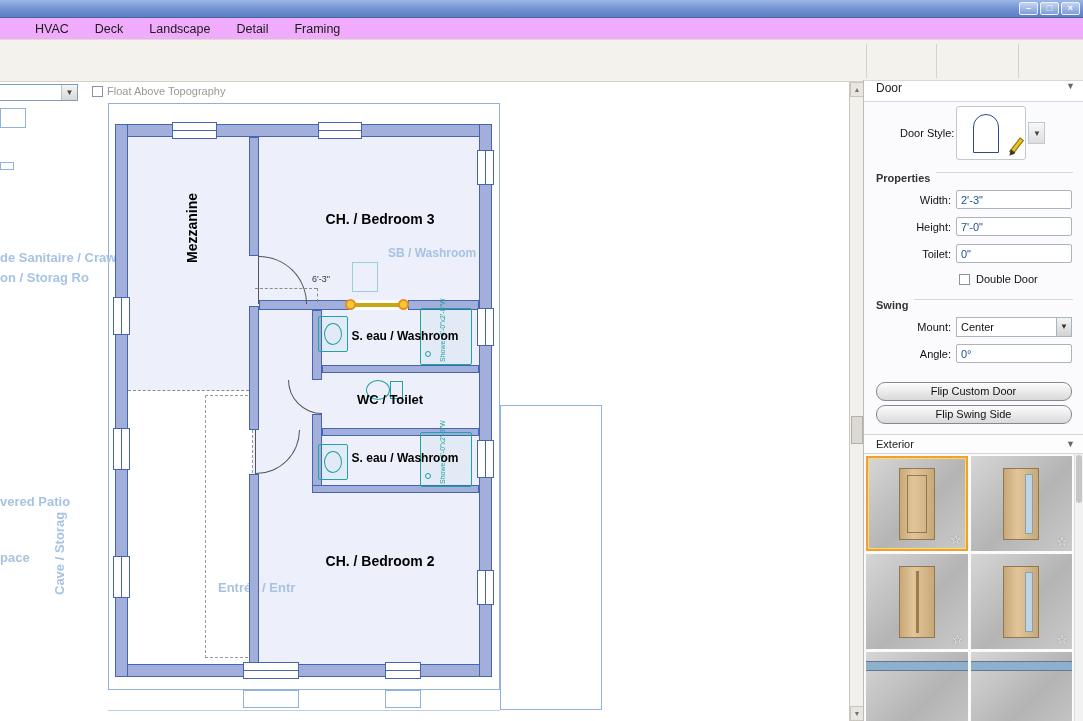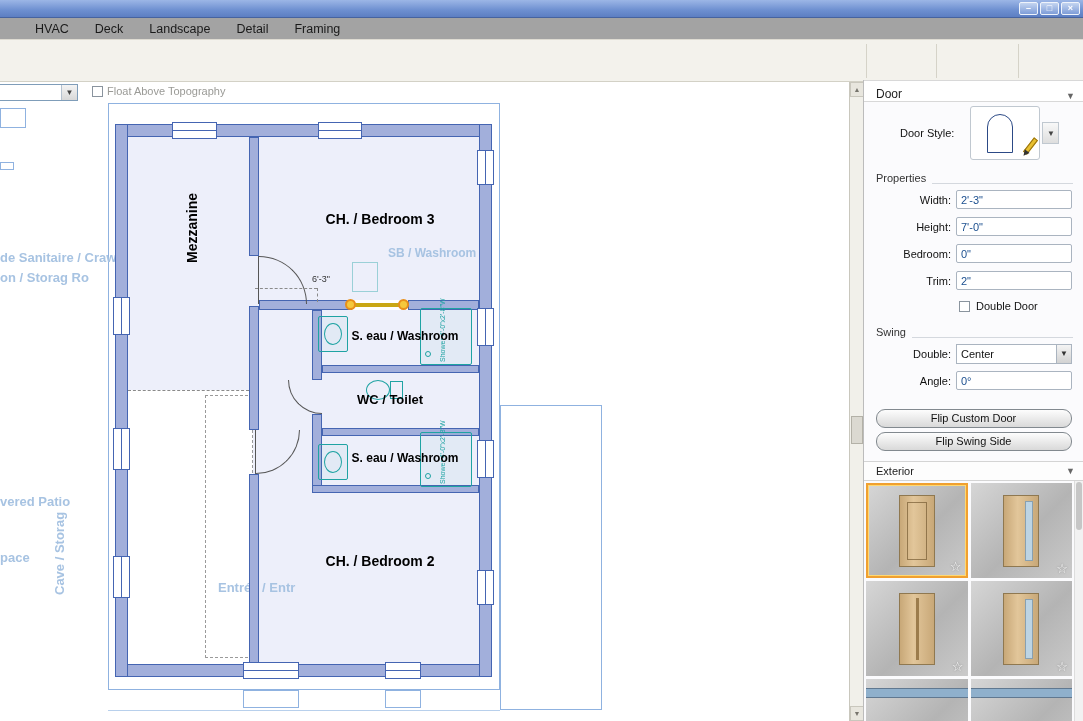--- a/index.html
+++ b/index.html
@@ -7,21 +7,21 @@
 
   
   .titlebar { position:absolute; left:0; top:0; width:1083px; height:18px;
     background:linear-gradient(#9cb6e6,#6d8fd0 60%,#5c7ec2); border-bottom:1px solid #46639f; }
   .win-btns { position:absolute; right:3px; top:2px; display:flex; gap:2px; }
   .win-btn { width:19px; height:13px; background:linear-gradient(#c3d4f0,#7e9dd8);
     border:1px solid #eef3fb; border-radius:2px; color:#fff; font-size:9px; line-height:11px;
     text-align:center; font-weight:bold; cursor:default; }
 
   
-  .menubar { position:absolute; left:0; top:18px; width:1083px; height:22px; background:#a3a3a3;
+  .menubar { position:absolute; left:0; top:18px; width:1083px; height:22px; background:#f0abfc;
     border-bottom:1px solid #dedbd2; display:flex; align-items:center; padding-left:22px; }
   .menu-item { padding:0 13px; font-size:12.5px; color:#1a1a1a; height:100%; line-height:22px; }
 
   
   .toolbar { position:absolute; left:0; top:40px; width:1083px; height:42px; background:#f3f2ec;
     border-bottom:1px solid #d3d1c6; }
   .tb-sep { position:absolute; top:4px; width:1px; height:34px; background:#d5d3c8; }
   .caret { position:absolute; font-size:8px; color:#555; }
 
   .icon-partial { position:absolute; left:-6px; top:46px; width:16px; height:28px; background:linear-gradient(#2a7ab8,#7ec8d8); border:1px solid #13507e; }
@@ -101,32 +101,32 @@
 
   
   .vscroll { position:absolute; left:849px; top:82px; width:14px; height:639px; background:#f1f0ea; border-left:1px solid #c9c7bd; }
   .vscroll .arr { position:absolute; left:0; width:14px; height:15px; background:#e8e6de; border:1px solid #c9c7bd; color:#77756d; font-size:7px; text-align:center; line-height:14px; }
   .vscroll .thumb { position:absolute; left:1px; top:334px; width:12px; height:28px; background:#dbd9d1; border:1px solid #b3b1a7; }
 
   
   .panel { position:absolute; left:863px; top:80px; width:220px; height:641px; background:#fbfbfd;
     border-left:1px solid #bcbcbc; display:flex; flex-direction:column; }
   .p-header { height:22px; background:#fff; border-bottom:1px solid #d8d8d8; border-top:1px solid #d8d8d8;
-    display:flex; align-items:flex-end; padding:0 8px 0 12px; font-size:12px; color:#222; flex:0 0 auto; }
+    display:flex; align-items:flex-start; padding:0 8px 0 12px; font-size:12px; color:#222; flex:0 0 auto; }
   .p-header .chev { margin-left:auto; font-size:9px; color:#666; }
   .style-row { height:62px; display:flex; align-items:center; padding:4px 8px; flex:0 0 auto; }
-  .style-label { font-size:11px; color:#111; margin-left:28px; margin-right:16px; }
+  .style-label { font-size:11px; color:#111; margin-left:28px; margin-right:2px; }
   .style-btn { width:70px; height:54px; background:#fff; border:1px solid #c0c8d0; border-radius:3px; position:relative; }
   .arch-door { position:absolute; left:16px; top:7px; width:26px; height:39px; border-radius:13px 13px 0 0;
     background:linear-gradient(#7a98cc,#4a6cae); border:1px solid #2c4a86;
     background-image:linear-gradient(rgba(255,255,255,.7),rgba(255,255,255,.7)),linear-gradient(rgba(255,255,255,.7),rgba(255,255,255,.7)); background-size:1px 100%,100% 1px; background-position:12px 0,0 18px; background-repeat:no-repeat; }
   .pencil { position:absolute; right:6px; bottom:4px; width:5px; height:18px; background:#e8c030; border:1px solid #9a7410; transform:rotate(38deg); }
   .pencil::after { content:""; position:absolute; left:-1px; bottom:-7px; width:0; height:0; border:3px solid transparent; border-top:6px solid #333; }
   .style-dd { width:17px; height:22px; margin-left:2px; background:linear-gradient(#f8f8f8,#dedede); border:1px solid #c0c8d0; color:#444; font-size:8px; text-align:center; line-height:21px; }
-  .group-label { display:flex; align-items:flex-end; margin:8px 10px 2px 12px; font-size:11px; color:#333; flex:0 0 auto; }
+  .group-label { display:flex; align-items:flex-start; margin:8px 10px 2px 12px; font-size:11px; color:#333; flex:0 0 auto;font-weight:bold; }
   .group-label::after { content:""; flex:1; height:1px; background:#d4d8de; margin-left:6px; }
   .field { display:flex; align-items:center; justify-content:flex-end; height:27px; padding-right:11px; flex:0 0 auto; }
   .field label { font-size:11px; color:#111; margin-right:5px; }
   .field input { width:116px; height:19px; border:1px solid #aab4c0; border-radius:2px; font-size:11px; color:#1b4f8f; padding:0 4px; font-family:"Liberation Sans",sans-serif; }
   .cb-row { display:flex; align-items:center; height:24px; padding-left:95px; flex:0 0 auto; }
   .cb-row .cb { width:11px; height:11px; border:1px solid #8a949e; background:#fff; margin-right:6px; }
   .cb-row span { font-size:11px; color:#111; }
   .combo2 { width:116px; height:20px; border:1px solid #aab4c0; background:#fff; position:relative; font-size:11px; color:#111; line-height:18px; padding-left:4px; }
   .combo2 .dd { position:absolute; right:0; top:0; width:15px; height:18px; background:linear-gradient(#f4f4f4,#d2d2d2); border-left:1px solid #aab4c0; font-size:8px; color:#333; text-align:center; line-height:18px; }
   .flip-btn { width:196px; height:19px; margin:4px auto 0 auto; background:linear-gradient(#fdfdfd,#d9d9d9); border:1px solid #82898f;
@@ -327,39 +327,35 @@
 
   <div class="field">
     <label>Width:</label>
     <input value="2'-3&quot;" style="">
   </div>
   <div class="field">
     <label>Height:</label>
     <input value="7'-0&quot;" style="">
   </div>
   <div class="field">
-    <label>Bedroom:</label>
+    <label>Toilet:</label>
     <input value="0&quot;" style="">
-  </div>
-  <div class="field">
-    <label>Trim:</label>
-    <input value="2&quot;" style="">
   </div>
 
   <div class="cb-row">
     <div class="cb"></div>
     <span>Double Door</span>
   </div>
 
   <div class="group-label">
     <span>Swing</span>
   </div>
 
   <div class="field">
-    <label>Double:</label>
+    <label>Mount:</label>
     <div class="combo2">
       <span>Center</span>
       <div class="dd">▼</div>
     </div>
   </div>
   <div class="field">
     <label>Angle:</label>
     <input value="0°" style="">
   </div>
 

